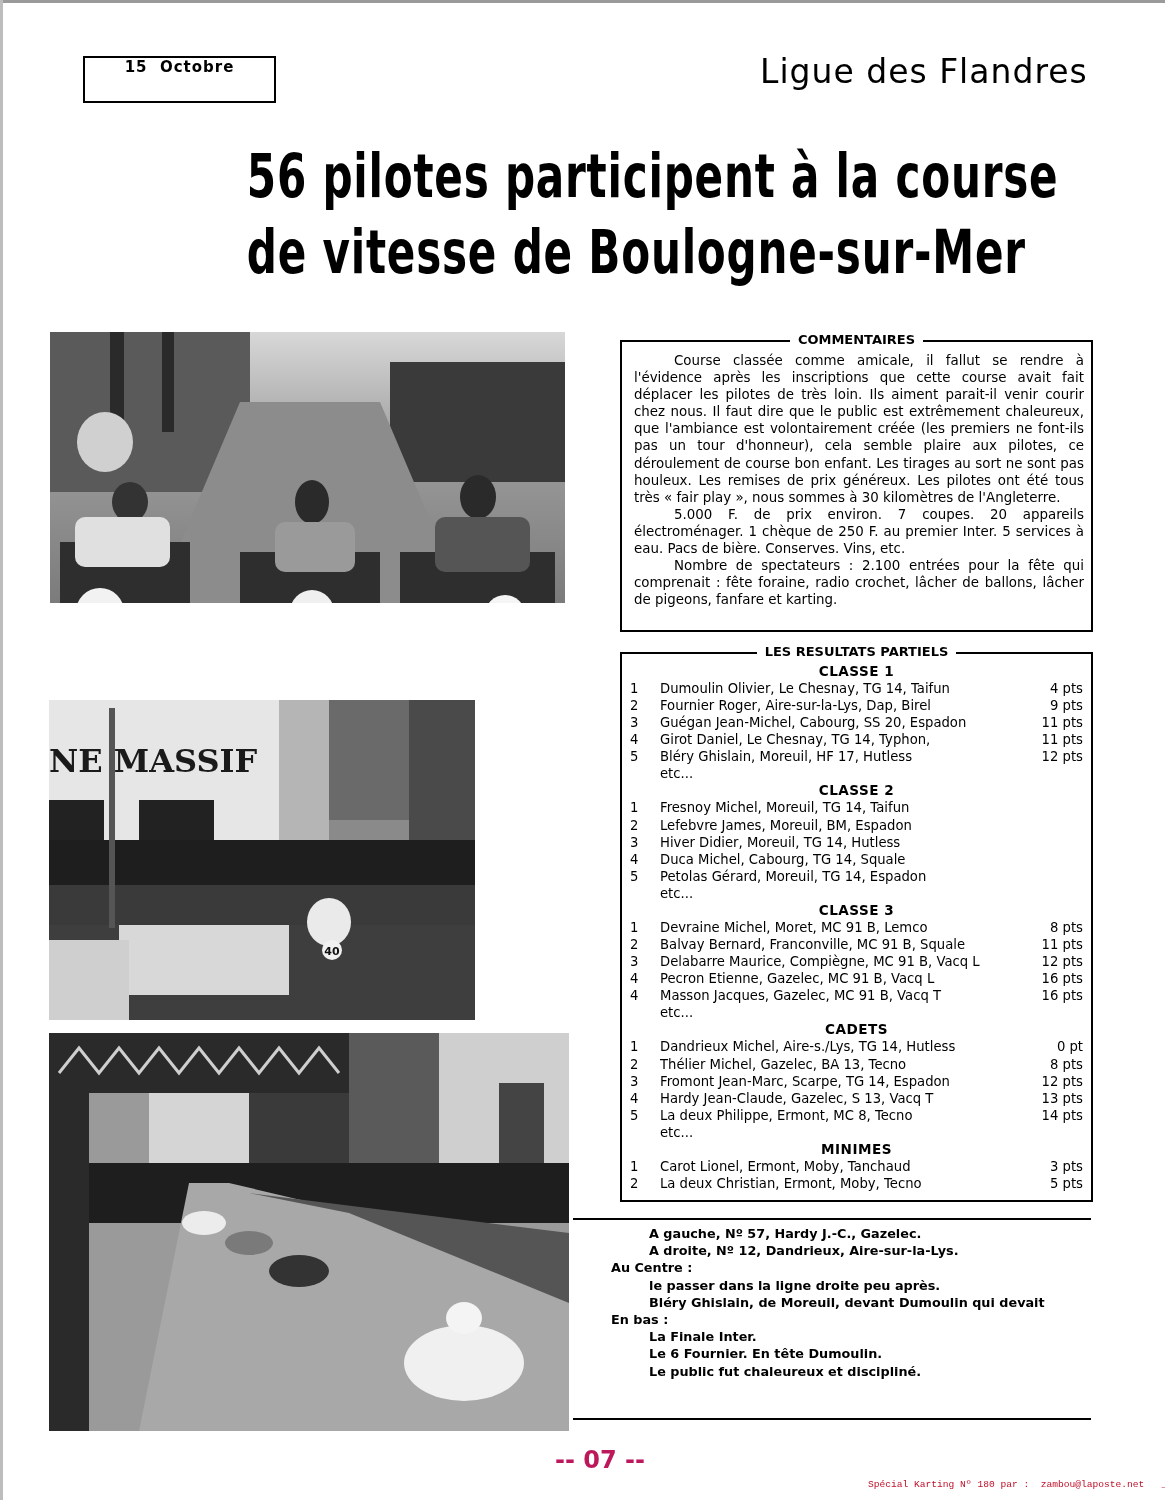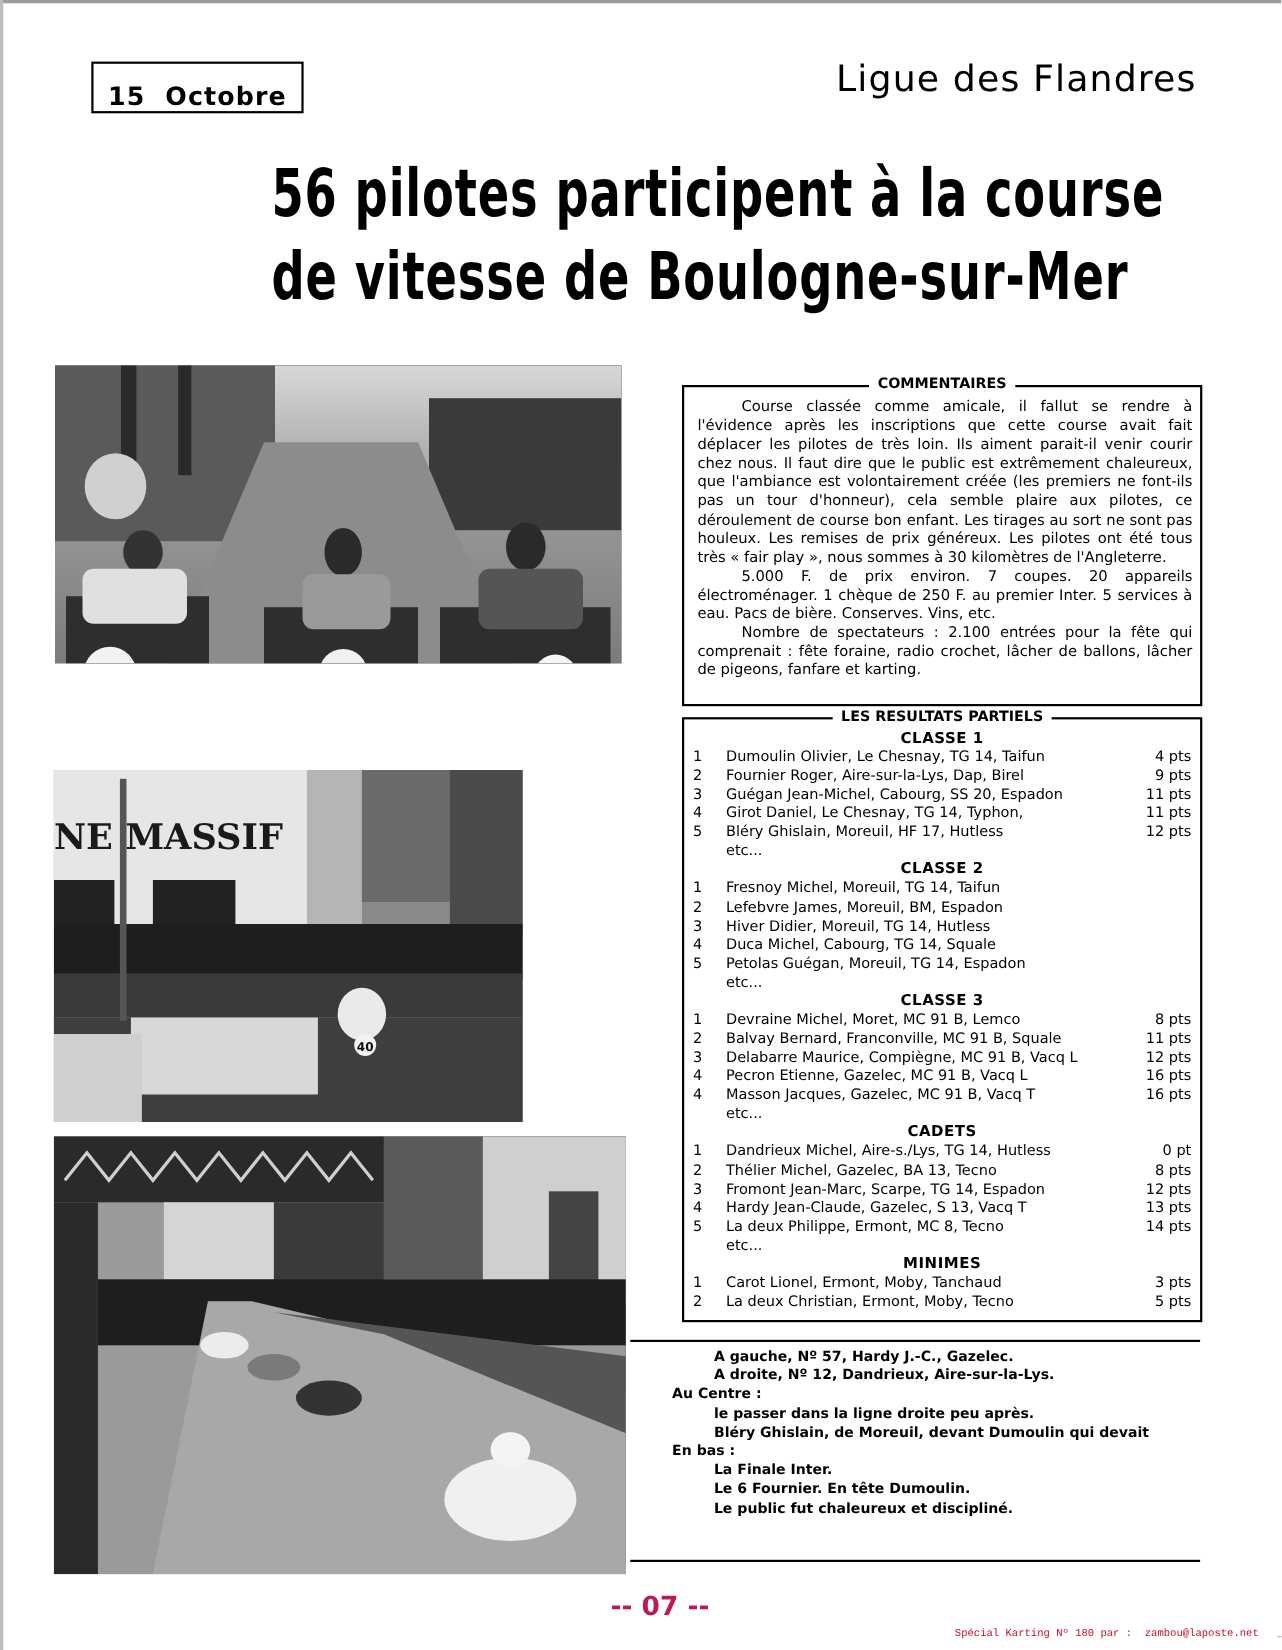--- a/index.html
+++ b/index.html
@@ -6,22 +6,22 @@
     body {
       width: 1165px; height: 1500px; position: relative; overflow: hidden;
       background: #ffffff; font-family: "DejaVu Sans", sans-serif; color: #000;
     }
     .frame-top { position: absolute; left: 0; top: 0; width: 1165px; height: 3px; background: #9a9a9a; }
     .frame-left { position: absolute; left: 0; top: 0; width: 3px; height: 1500px; background: #bdbdbd; }
 
     .date-box {
       position: absolute; left: 83px; top: 56px; width: 193px; height: 47px;
       border: 2.5px solid #000; box-sizing: border-box;
-      display: flex; align-items: flex-end; justify-content: center;
-      font-family: "DejaVu Sans", sans-serif; font-weight: bold; font-size: 23px; letter-spacing: 1px;
+      display: flex; align-items: flex-start; justify-content: center;
+      font-family: "DejaVu Sans", sans-serif; font-weight: bold; font-size: 15px; letter-spacing: 1px;
     }
     .league {
       position: absolute; left: 760px; top: 52px; width: 350px;
       font-family: "DejaVu Sans", sans-serif; font-size: 33px; letter-spacing: 1px; white-space: nowrap;
     }
     .headline {
       position: absolute; left: 150px; top: 138px; width: 880px; text-align: center;
       font-family: "DejaVu Sans Condensed", "DejaVu Sans", sans-serif; font-weight: bold;
       font-size: 60px; line-height: 76px; transform: scaleX(0.78); transform-origin: center top;
       letter-spacing: 1px;
@@ -39,21 +39,21 @@
     .box {
       position: absolute; border: 2.5px solid #000; box-sizing: border-box;
       font-family: "DejaVu Sans", sans-serif; font-size: 13.4px; line-height: 17.1px;
     }
     .box-legend {
       position: absolute; top: -10px; left: 0; right: 0; text-align: center;
       font-weight: bold; font-size: 13px; line-height: 16px;
     }
     .box-legend span { background: #fff; padding: 0 8px; }
 
-    .comment-box { left: 620px; top: 350px; width: 473px; height: 292px; padding: 10px 7px 0 12px; }
+    .comment-box { left: 620px; top: 340px; width: 473px; height: 292px; padding: 10px 7px 0 12px; }
     .comment-box p { margin: 0; text-align: justify; text-align-last: auto; }
     .comment-box p.indent { text-indent: 40px; }
 
     .results-box { left: 620px; top: 652px; width: 473px; height: 550px; padding: 9px 8px 0 8px; font-size: 13.2px; line-height: 17.1px; }
     .class-title { text-align: center; font-weight: bold; font-size: 13.6px; letter-spacing: 0.5px; margin: 0; line-height: 17px; }
     .res-row { display: flex; white-space: nowrap; }
     .res-rank { width: 30px; flex: none; }
     .res-name { flex: 1; }
     .res-pts { width: 70px; text-align: right; flex: none; }
     .res-etc { padding-left: 30px; line-height: 17px; }
@@ -235,21 +235,21 @@
         <span class="res-name">Hiver Didier, Moreuil, TG 14, Hutless</span>
         <span class="res-pts"></span>
       </div>
     <div class="res-row">
         <span class="res-rank">4</span>
         <span class="res-name">Duca Michel, Cabourg, TG 14, Squale</span>
         <span class="res-pts"></span>
       </div>
     <div class="res-row">
         <span class="res-rank">5</span>
-        <span class="res-name">Petolas Guégan, Moreuil, TG 14, Espadon</span>
+        <span class="res-name">Petolas Gérard, Moreuil, TG 14, Espadon</span>
         <span class="res-pts"></span>
       </div>
     <div class="res-etc">etc...</div>
   </div>
 
   <div>
     <div class="class-title">CLASSE 3</div>
     <div class="res-row">
         <span class="res-rank">1</span>
         <span class="res-name">Devraine Michel, Moret, MC 91 B, Lemco</span>

